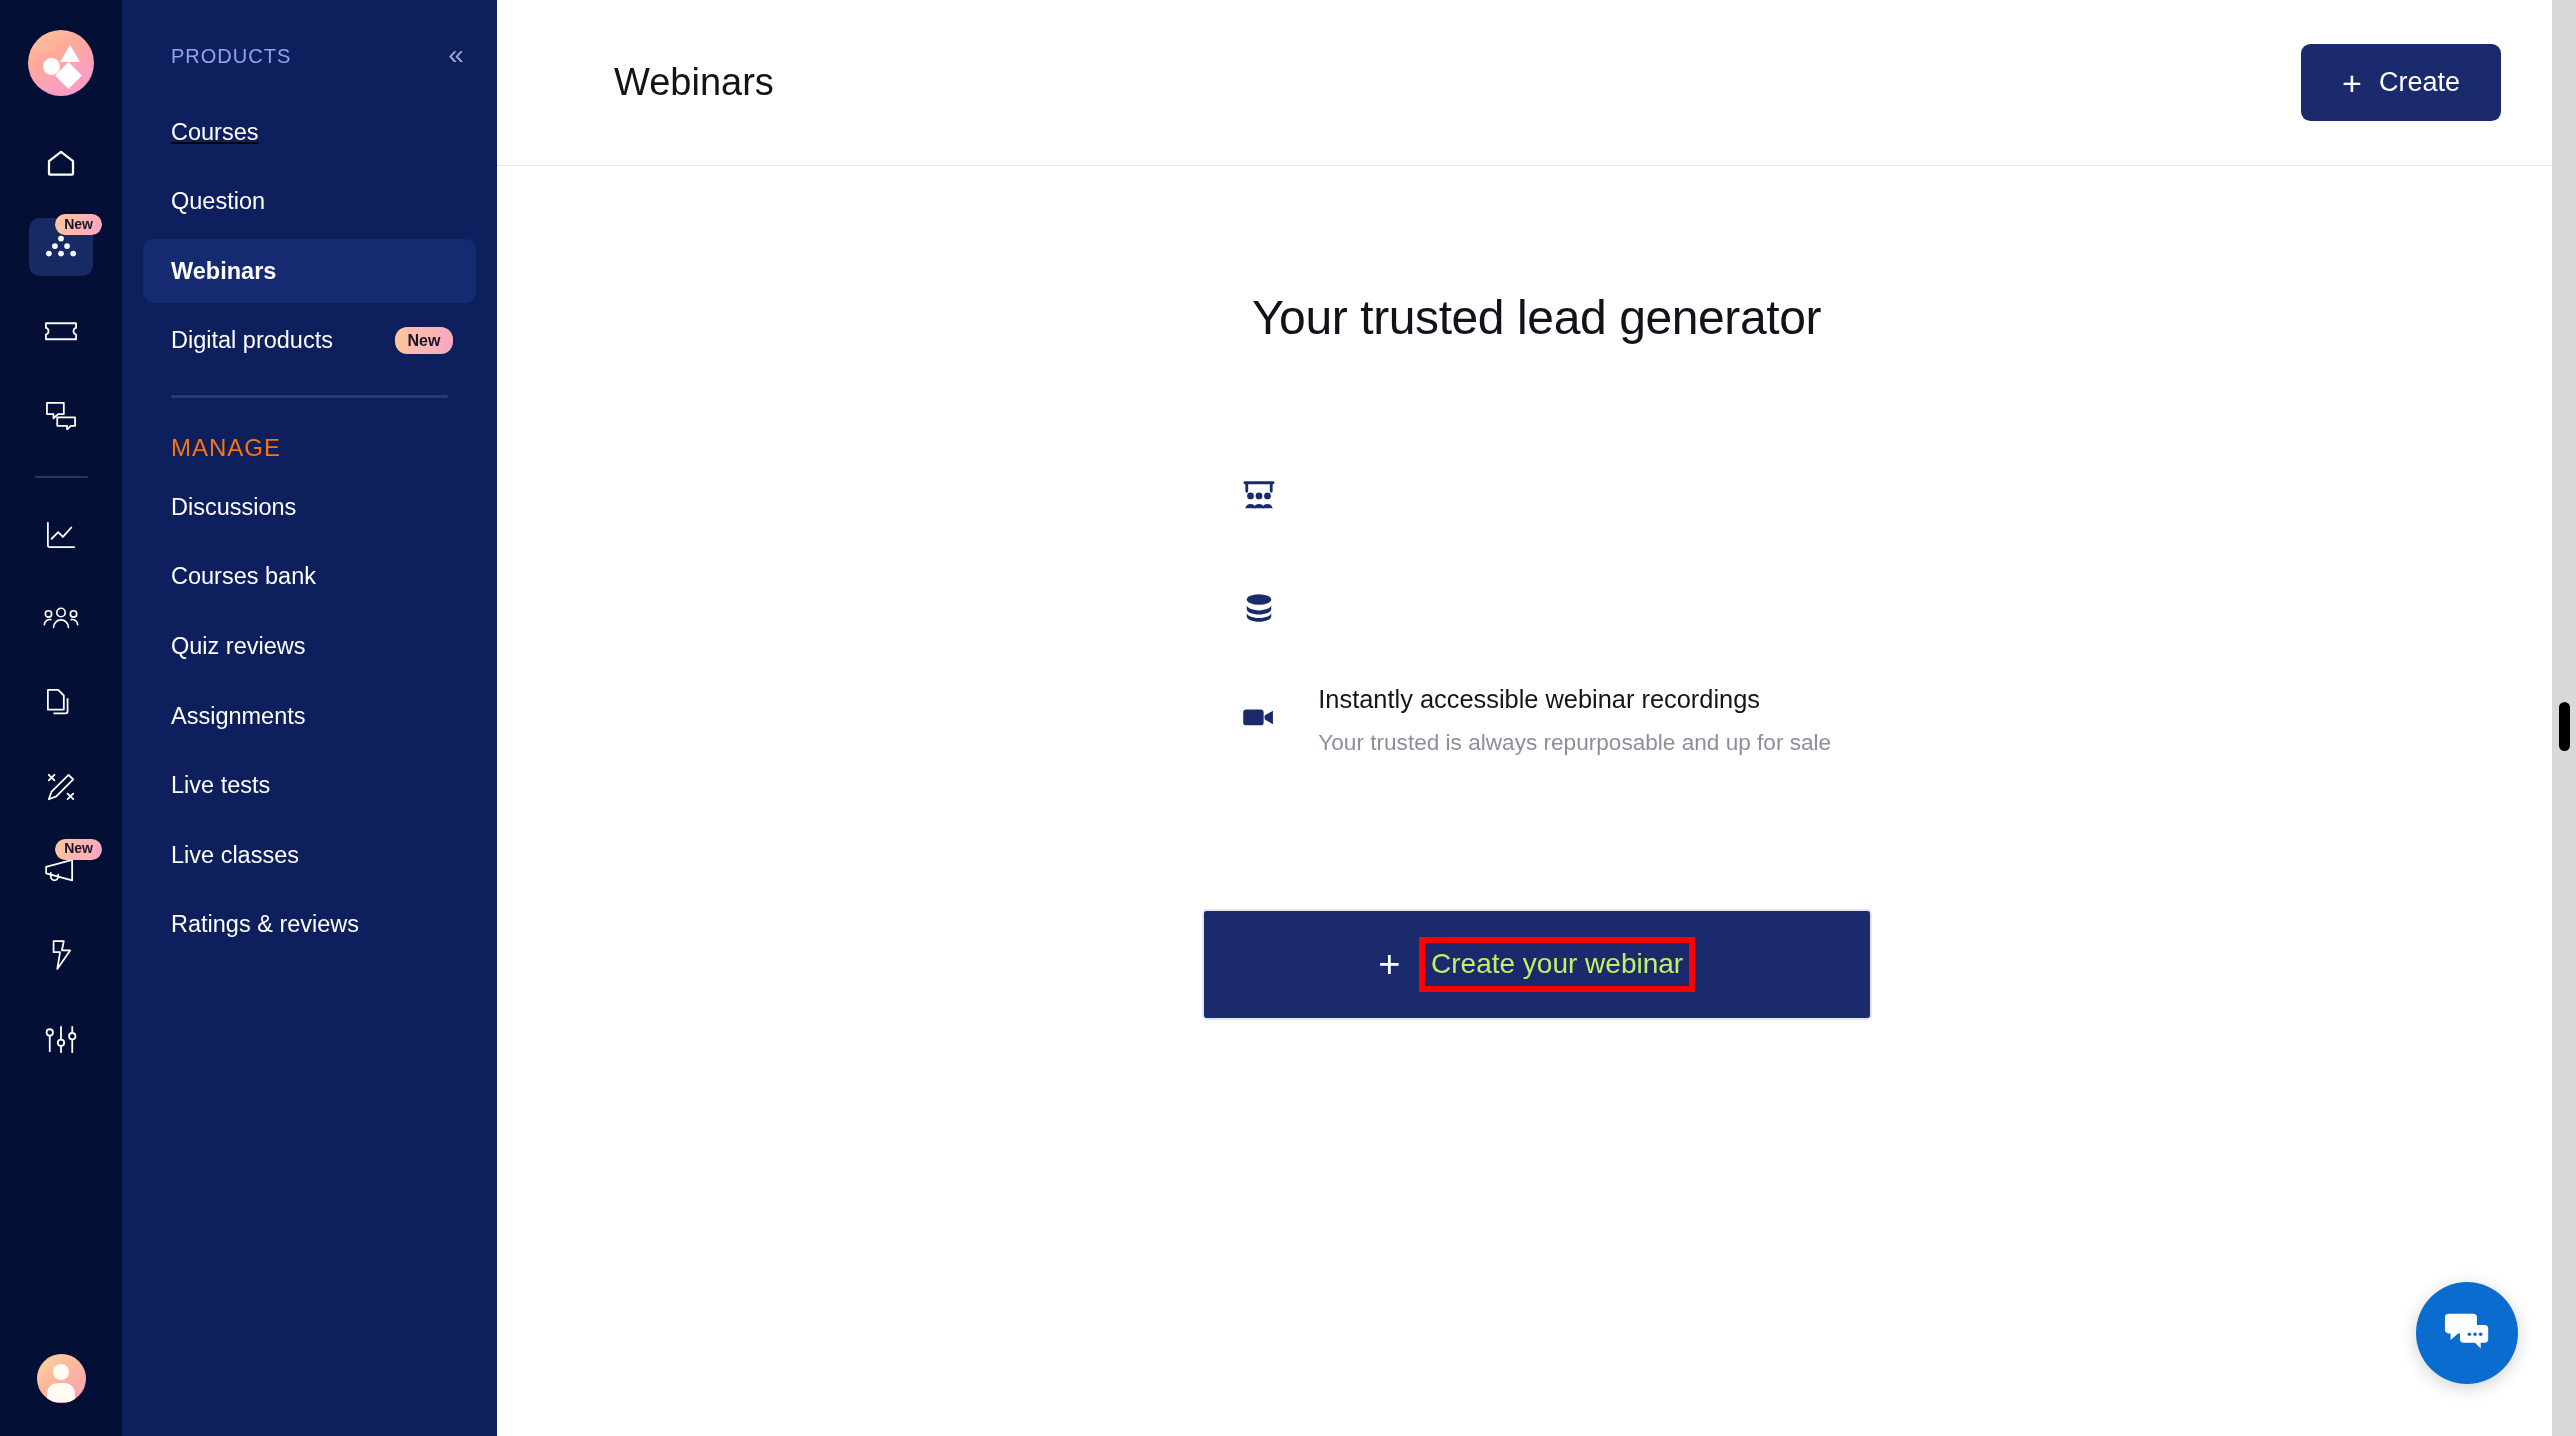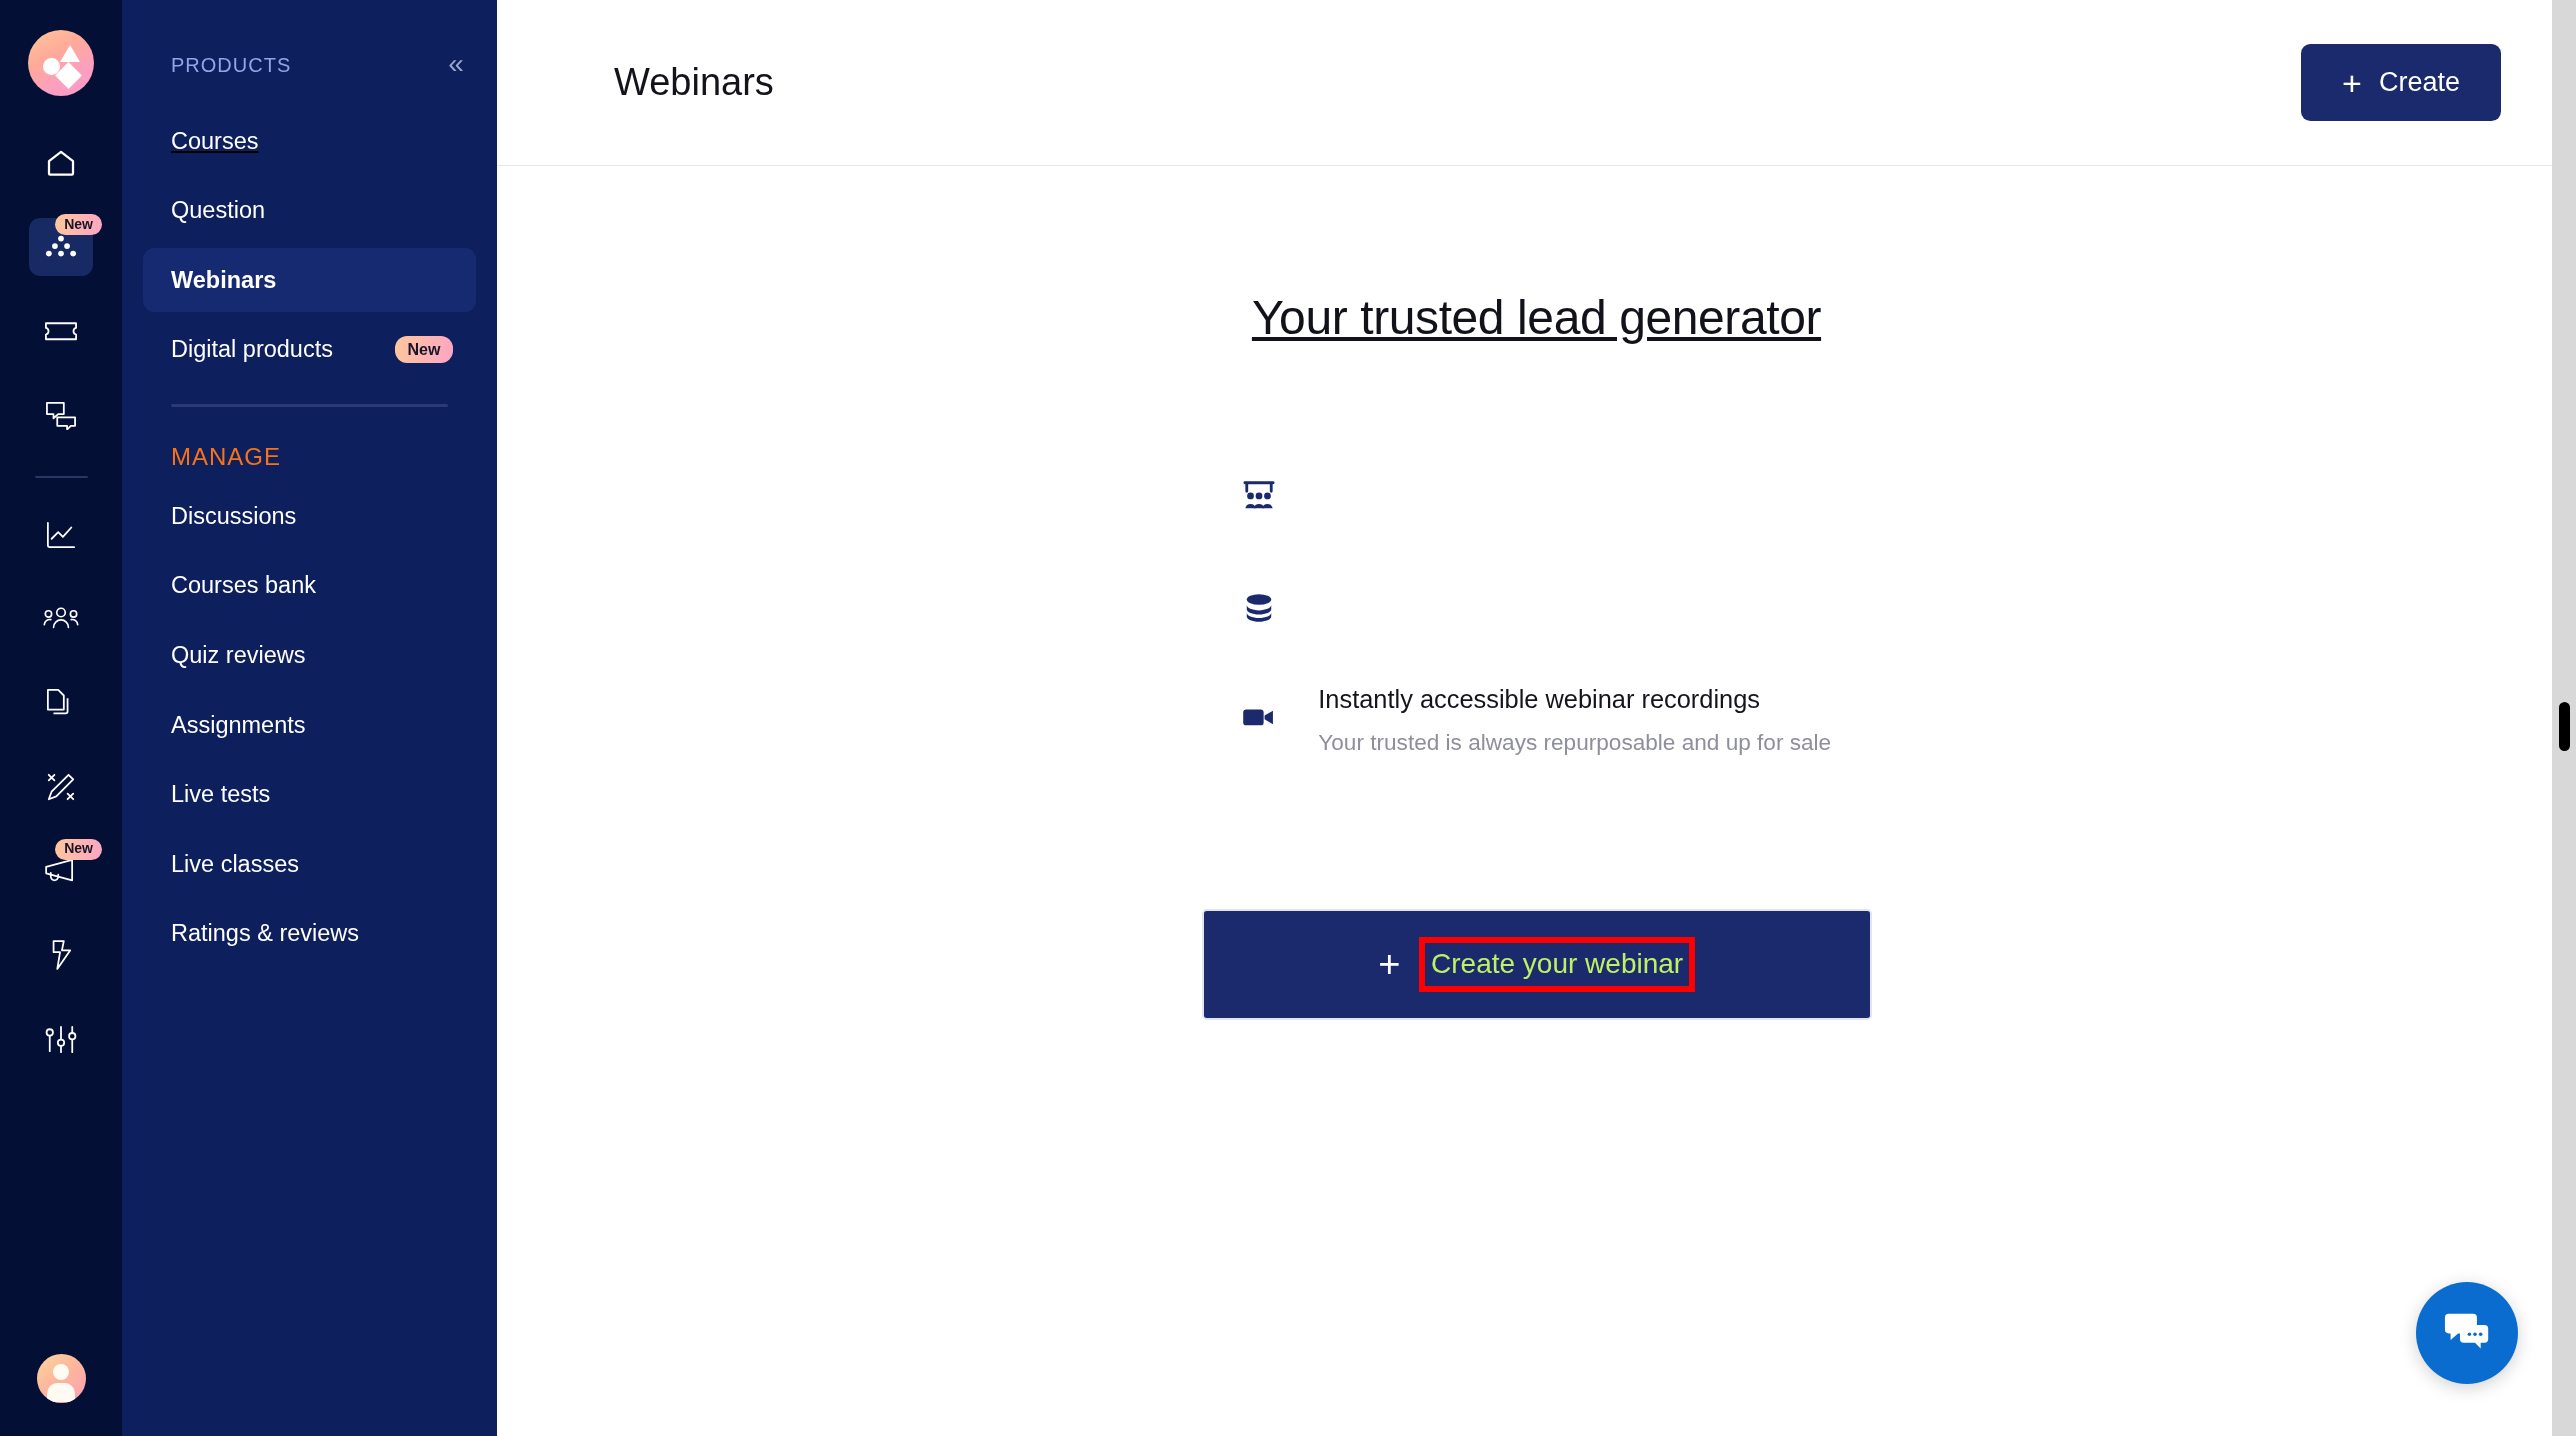--- a/index.html
+++ b/index.html
@@ -69,21 +69,21 @@
   }
   .rail-avatar .av-body {
     position:absolute; width:28px;height:19px;border-radius:10.4px 10.4px 3.8px 3.8px;
     background:#fffaf2; left:10.4px; top:29px;
   }
 
   
   .sidebar {
     width:375px; height:1437px; flex:0 0 375px;
     background:#0d1f5c;
-    padding:9px 21px;
+    padding:0 21px;
     position:relative;
   }
   .sb-head {
     display:flex; align-items:flex-start; justify-content:space-between;
     padding:45px 5.6px 0 28px;
   }
   .sb-section-label {
     color:#93a4e8; font-size:20px; letter-spacing:1px; font-weight:400;
   }
   .collapse-btn {
@@ -133,21 +133,21 @@
     display:flex; align-items:center; gap:17px;
   }
   .create-btn .plus { font-size:34px; font-weight:300; line-height:1; }
 
   .content {
     display:flex; flex-direction:column; align-items:center;
     padding-top:124px;
   }
   .hero-title {
     font-size:48px; color:#11121a; font-weight:400;
-    letter-spacing:-0.4px; margin-bottom:111px;text-decoration:underline;
+    letter-spacing:-0.4px; margin-bottom:111px;
   }
   .features { width:621px; margin-left:22.6px; }
   .feature {
     display:flex; align-items:flex-start; gap:38px; margin-bottom:58px;
   }
   .feature-icon {
     flex:0 0 43px; width:43px; padding-top:22.6px;
     display:flex; justify-content:center;
   }
   .feature-title {

